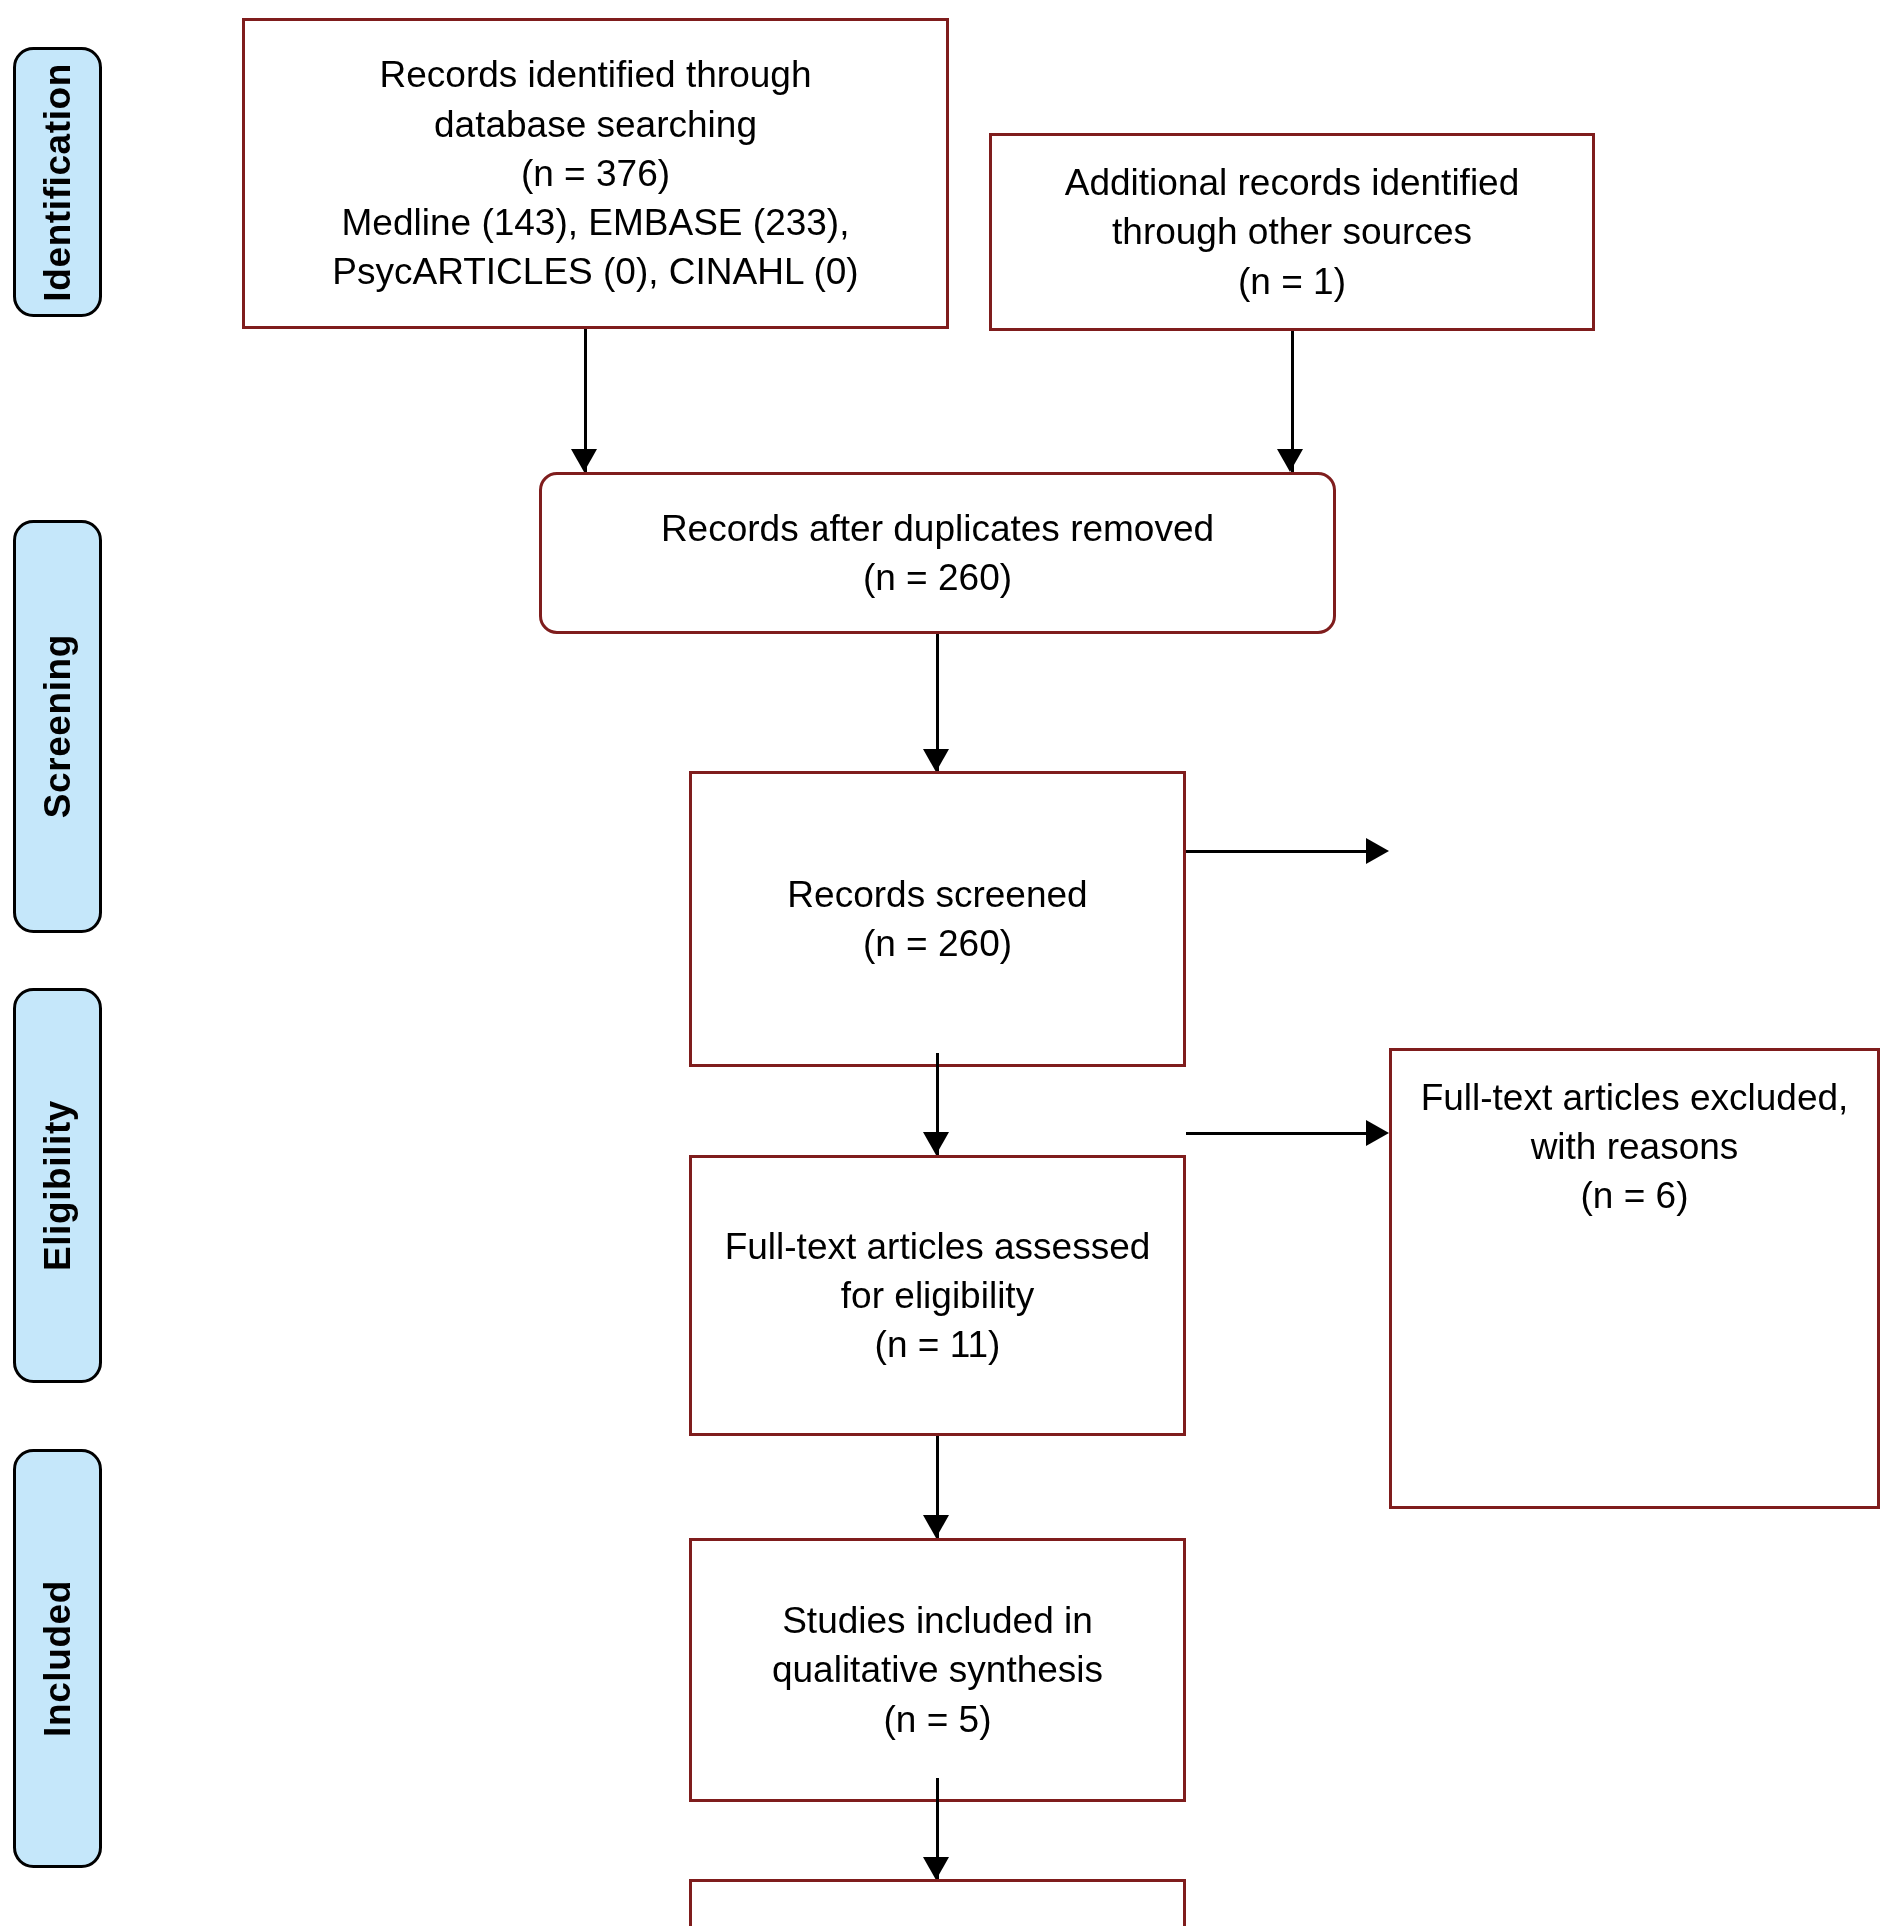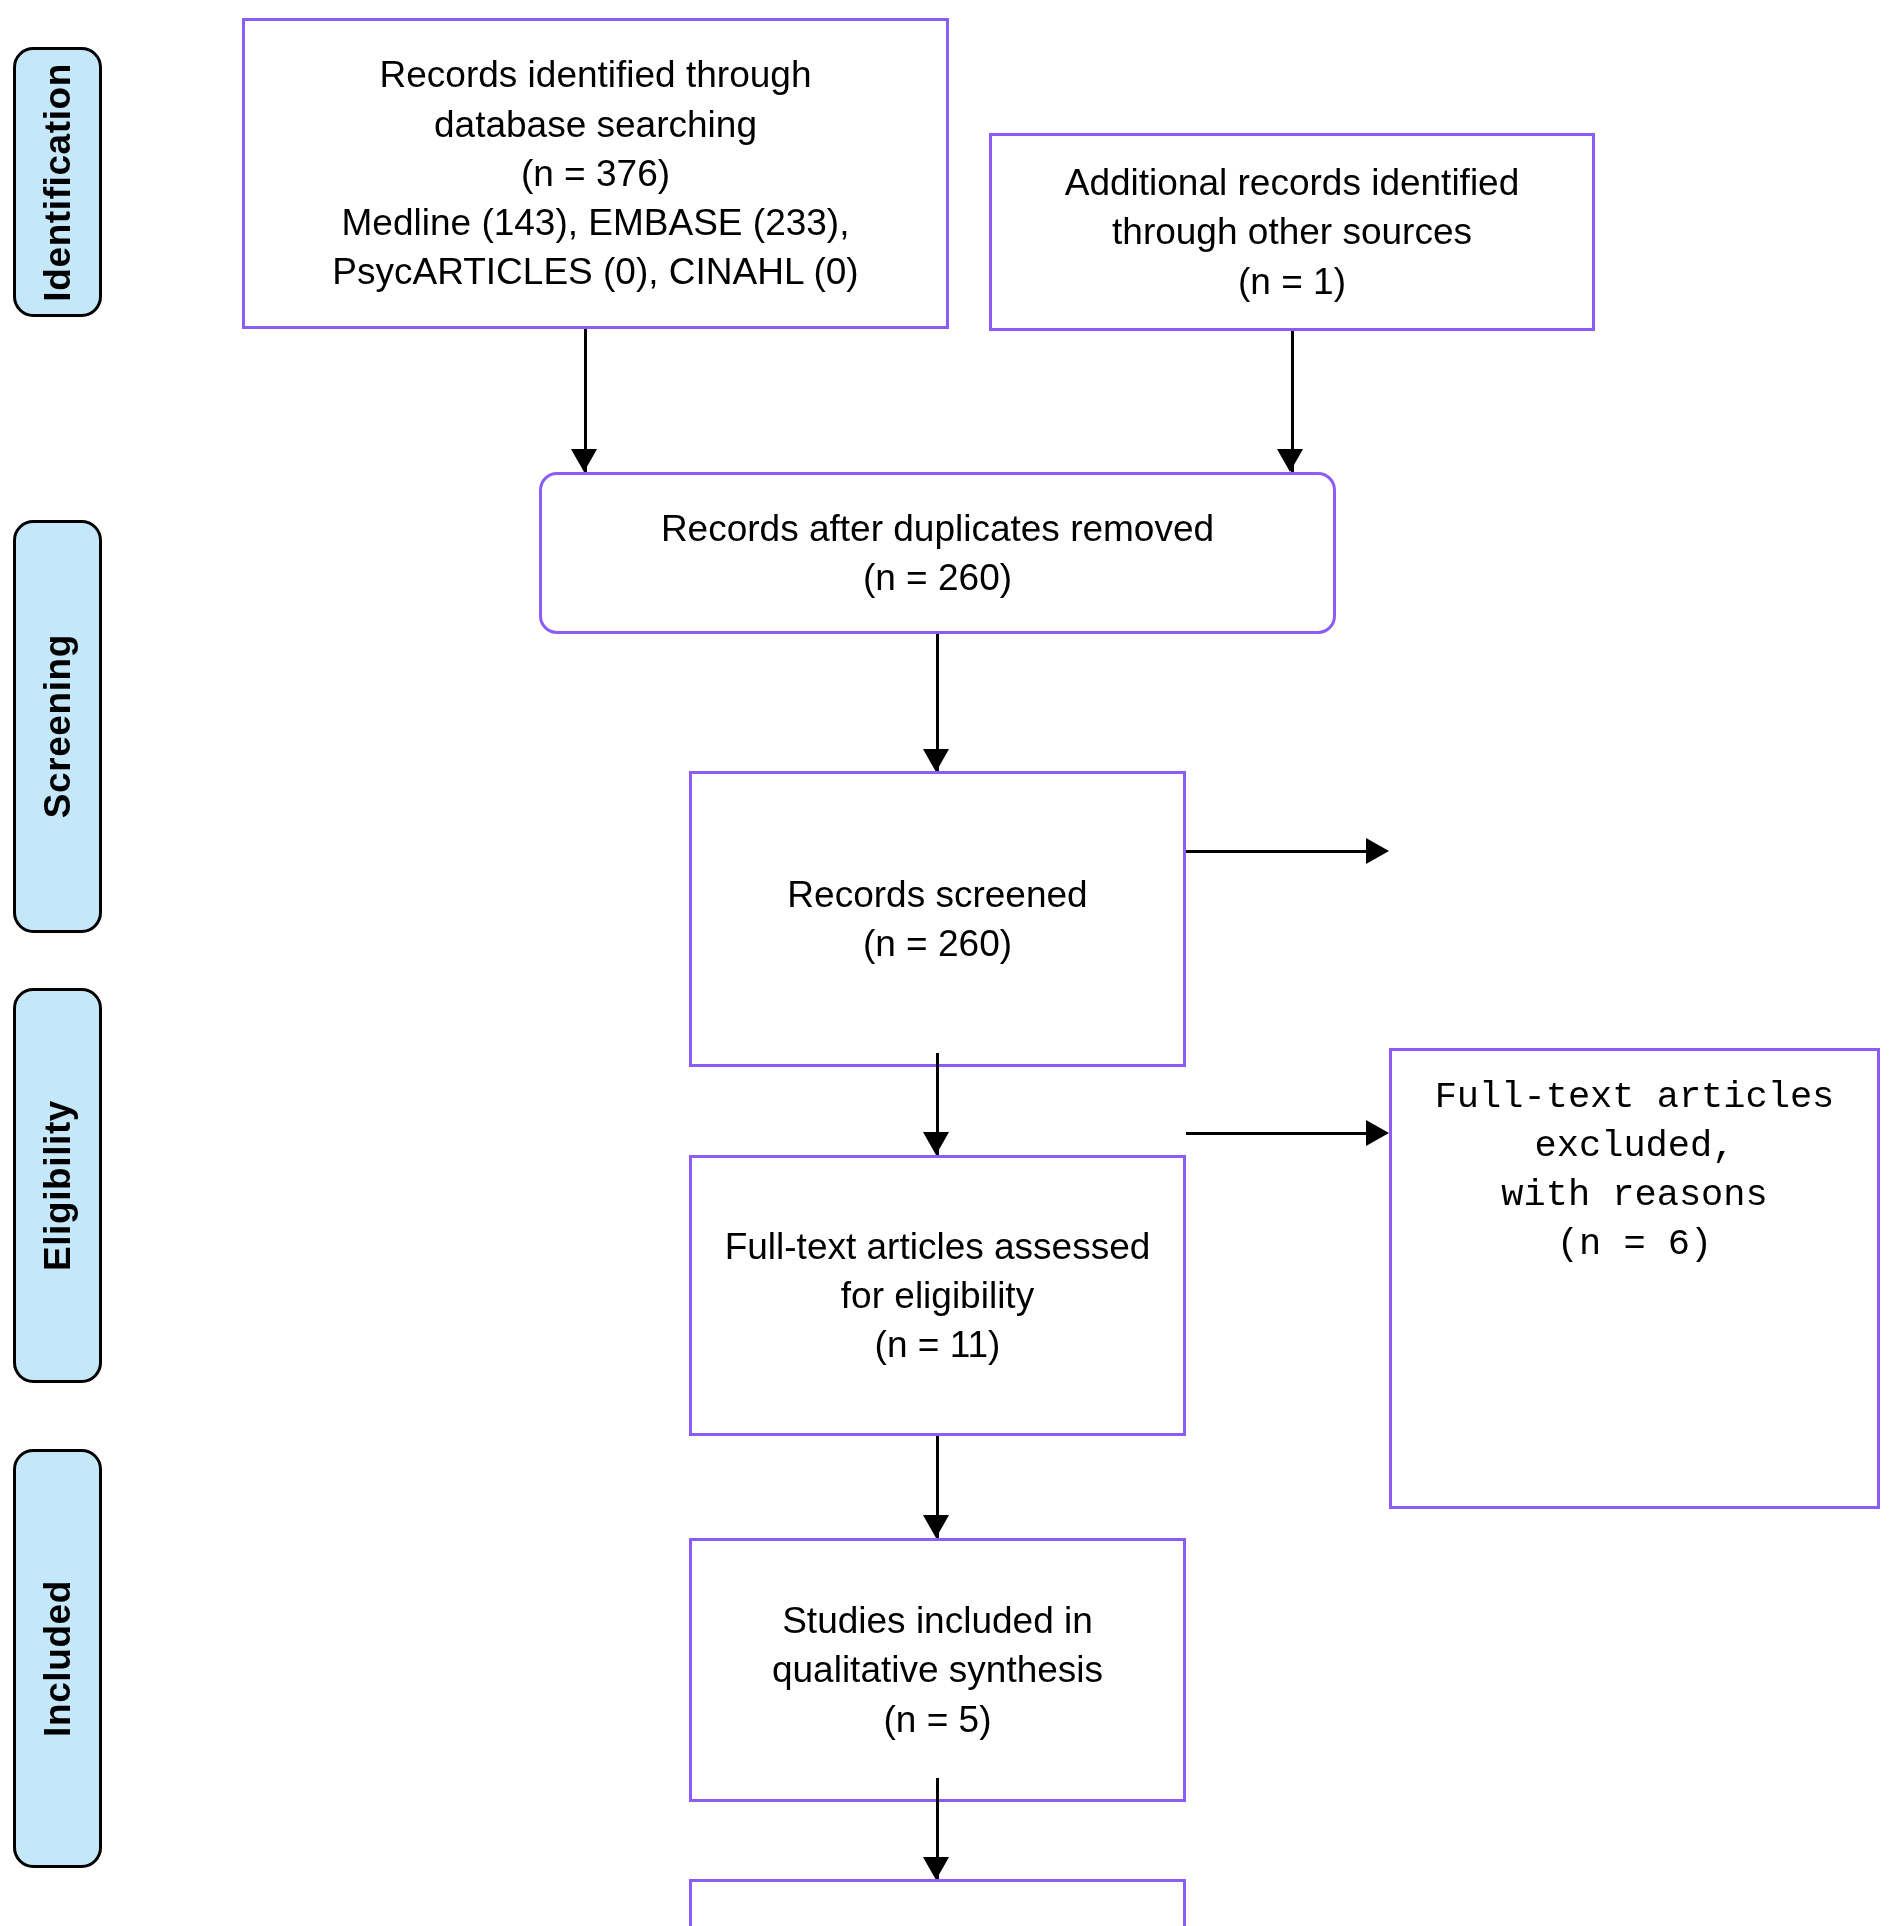--- a/index.html
+++ b/index.html
@@ -35,21 +35,21 @@
     color: #000000;
     letter-spacing: 0.6px;
     white-space: nowrap;
     line-height: 1;
   }
 
   
   .flow-box {
     position: absolute;
     background: #ffffff;
-    border: 3px solid #8b5cf6;
+    border: 3px solid #7f1d1d;
     box-sizing: border-box;
     display: flex;
     align-items: center;
     justify-content: center;
     padding: 8.4px 13px;
   }
   .flow-box .box-text {
     font-size: 37px;
     line-height: 1.33;
     color: #000000;
@@ -164,21 +164,21 @@
 
   <div class="conn-v" style="left:936px; top:1053px; height:102px;"></div>
   <div class="arrow-down" style="left:923px; top:1132px;"></div>
 
   <div class="flow-box" style="left:689px; top:1155px; width:497px; height:281px;justify-content:center;">
     <div class="box-text">Full-text articles assessed
 for eligibility
 (n = 11)</div>
   </div>
 
-  <div class="flow-box mixed" style="left:1389px; top:1048px; width:491px; height:461px; align-items:flex-start; padding-top:21.6px;font-family:Liberation Mono, monospace;">
+  <div class="flow-box mixed" style="left:1389px; top:1048px; width:491px; height:461px; align-items:flex-start; padding-top:21.6px;">
     <div class="inner">
       <span class="box-text-center">Full-text articles excluded,
 with reasons
 (n = 6)</span>
     </div>
   </div>
 
   <div class="conn-h" style="left:1186px; top:1132px; width:180px;"></div>
   <div class="arrow-right" style="left:1366px; top:1120px;"></div>
 

